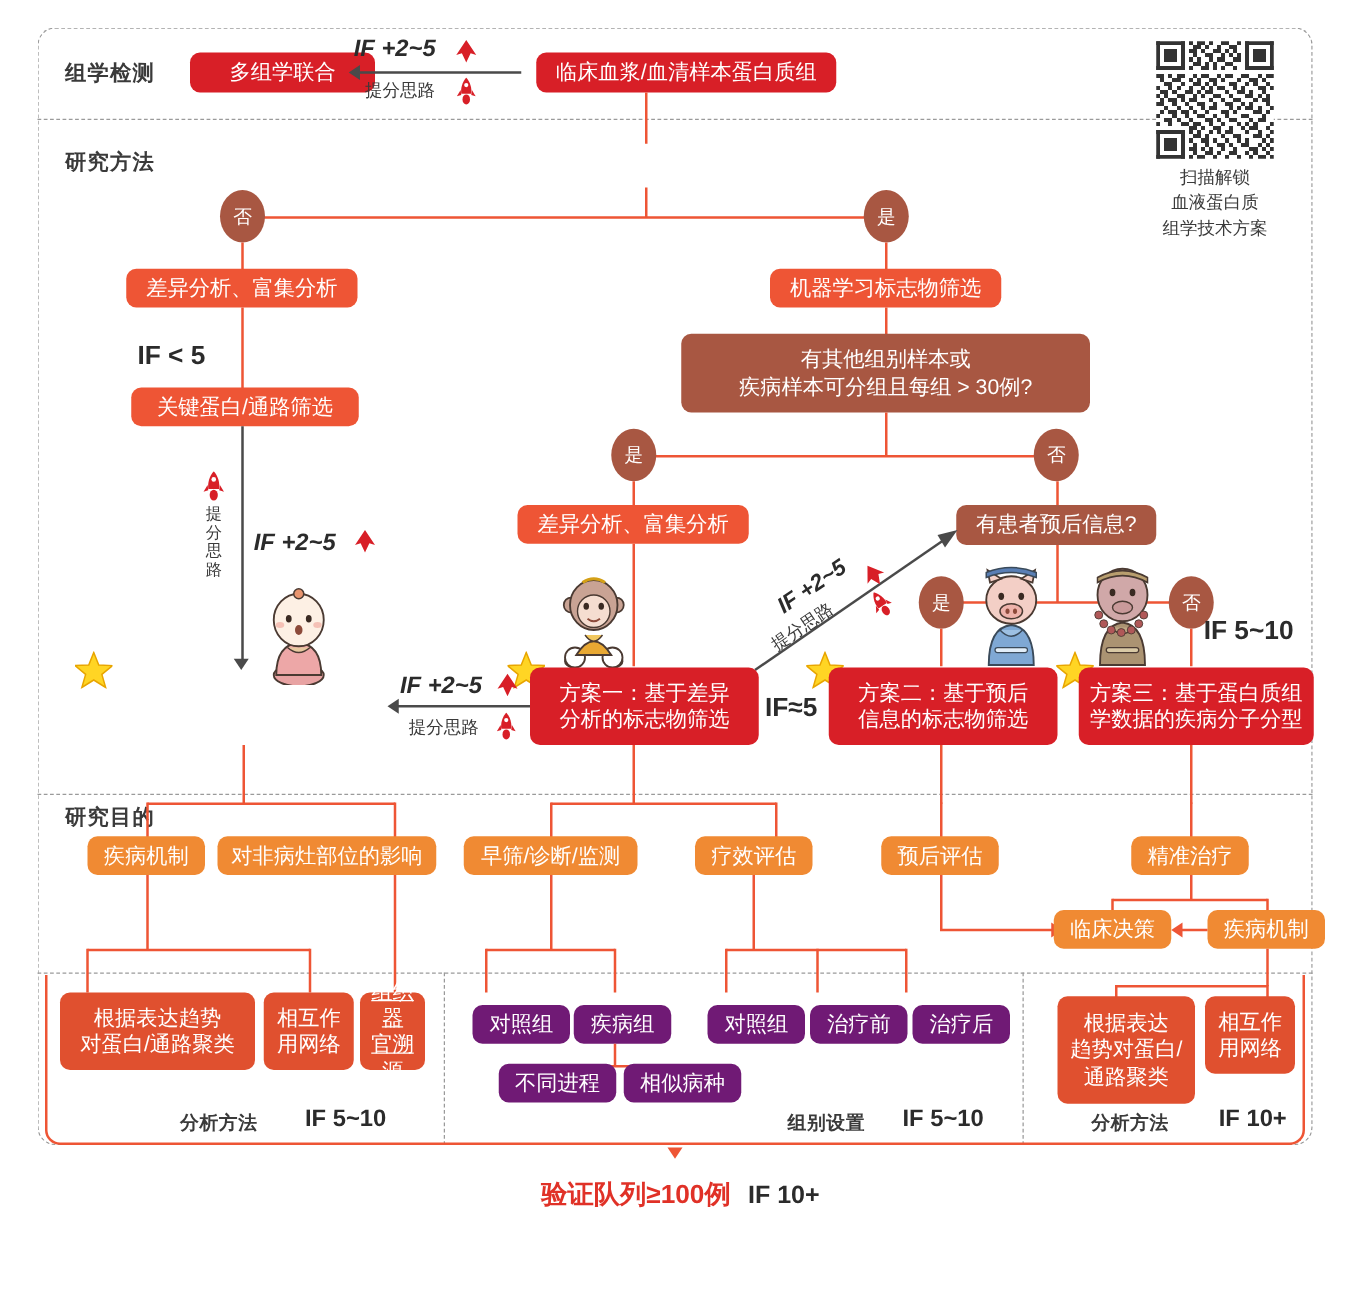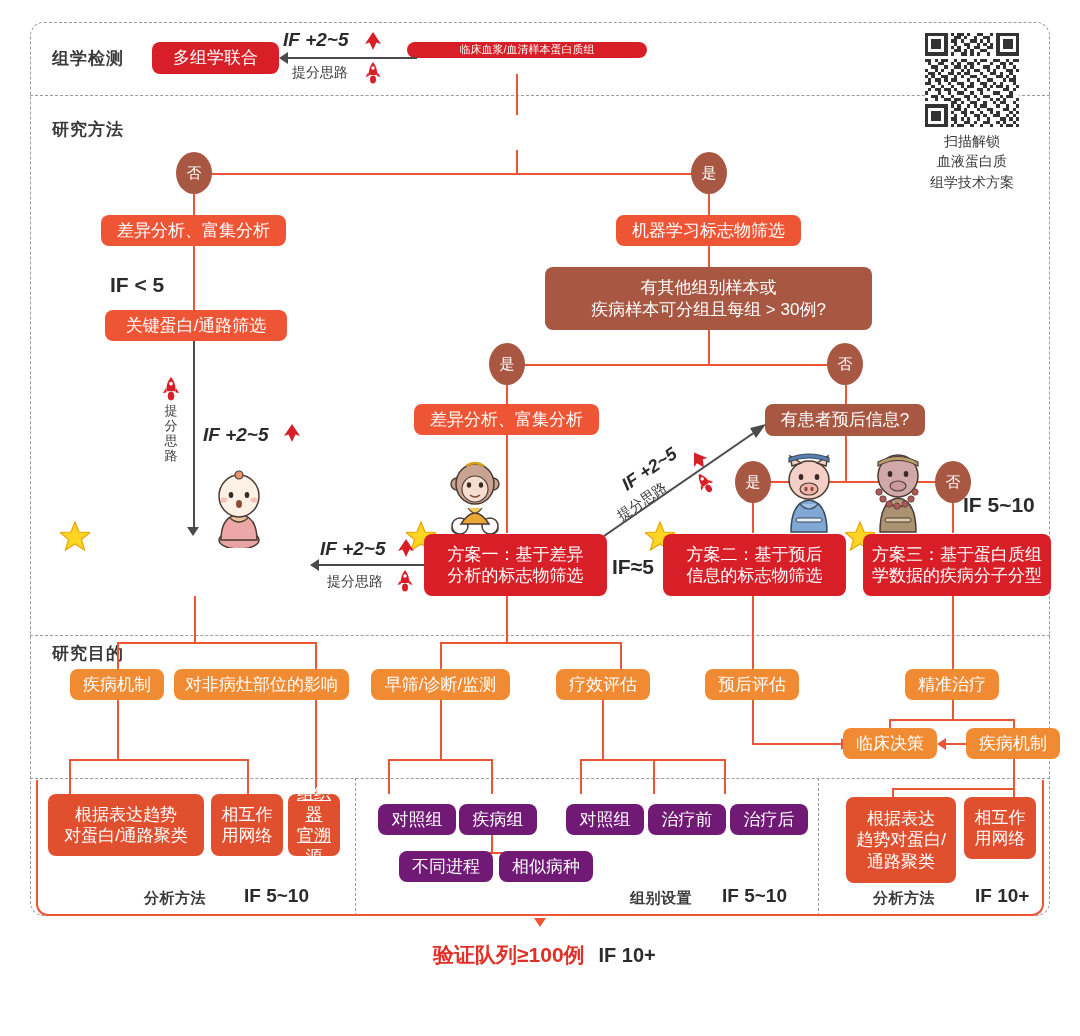--- a/index.html
+++ b/index.html
@@ -322,22 +322,22 @@
           <rect x="28" y="28" width="1" height="1"></rect>
       </g>
     </svg>
   </div>
   <div class="qrcap" style="left:907px;top:131px;">
     <div>扫描解锁</div>
     <div>血液蛋白质</div>
     <div>组学技术方案</div>
   </div>
 
-  <div class="box b-red" style="left:152px;top:42px;width:127px;height:32px;font-size:17px;">多组学联合</div>
-  <div class="box b-red" style="left:407px;top:42px;width:240px;height:16px;font-size:11px;">临床血浆/血清样本蛋白质组</div>
+  <div class="box b-red" style="left:152px;top:42px;width:148px;height:32px;font-size:17px;">多组学联合</div>
+  <div class="box b-red" style="left:429px;top:42px;width:240px;height:32px;font-size:17px;">临床血浆/血清样本蛋白质组</div>
 
   <div class="ln lnh ln-dark" style="left:288px;top:57px;width:129px;"></div>
   <div class="ar ar-left" style="left:279px;top:52px;"></div>
   <div class="iflabel" style="left:283px;top:29px;">IF +2~5</div>
   <svg class="up" style="position:absolute;left:364px;top:31px;" width="18" height="20" viewBox="0 0 18 20">
       <path d="M9 1 L17 13 L12.5 11.5 L9 19 L5.5 11.5 L1 13 Z" fill="#d81f27"></path>
     </svg>
   <div class="anno" style="left:292px;top:64px;">提分思路</div>
   <svg class="rocket" style="position:absolute;left:364px;top:62px;" width="18" height="22" viewBox="0 0 18 22">
       <path d="M9 0 C12.5 4 13.5 9 13 13 L5 13 C4.5 9 5.5 4 9 0 Z" fill="#d81f27"></path>

